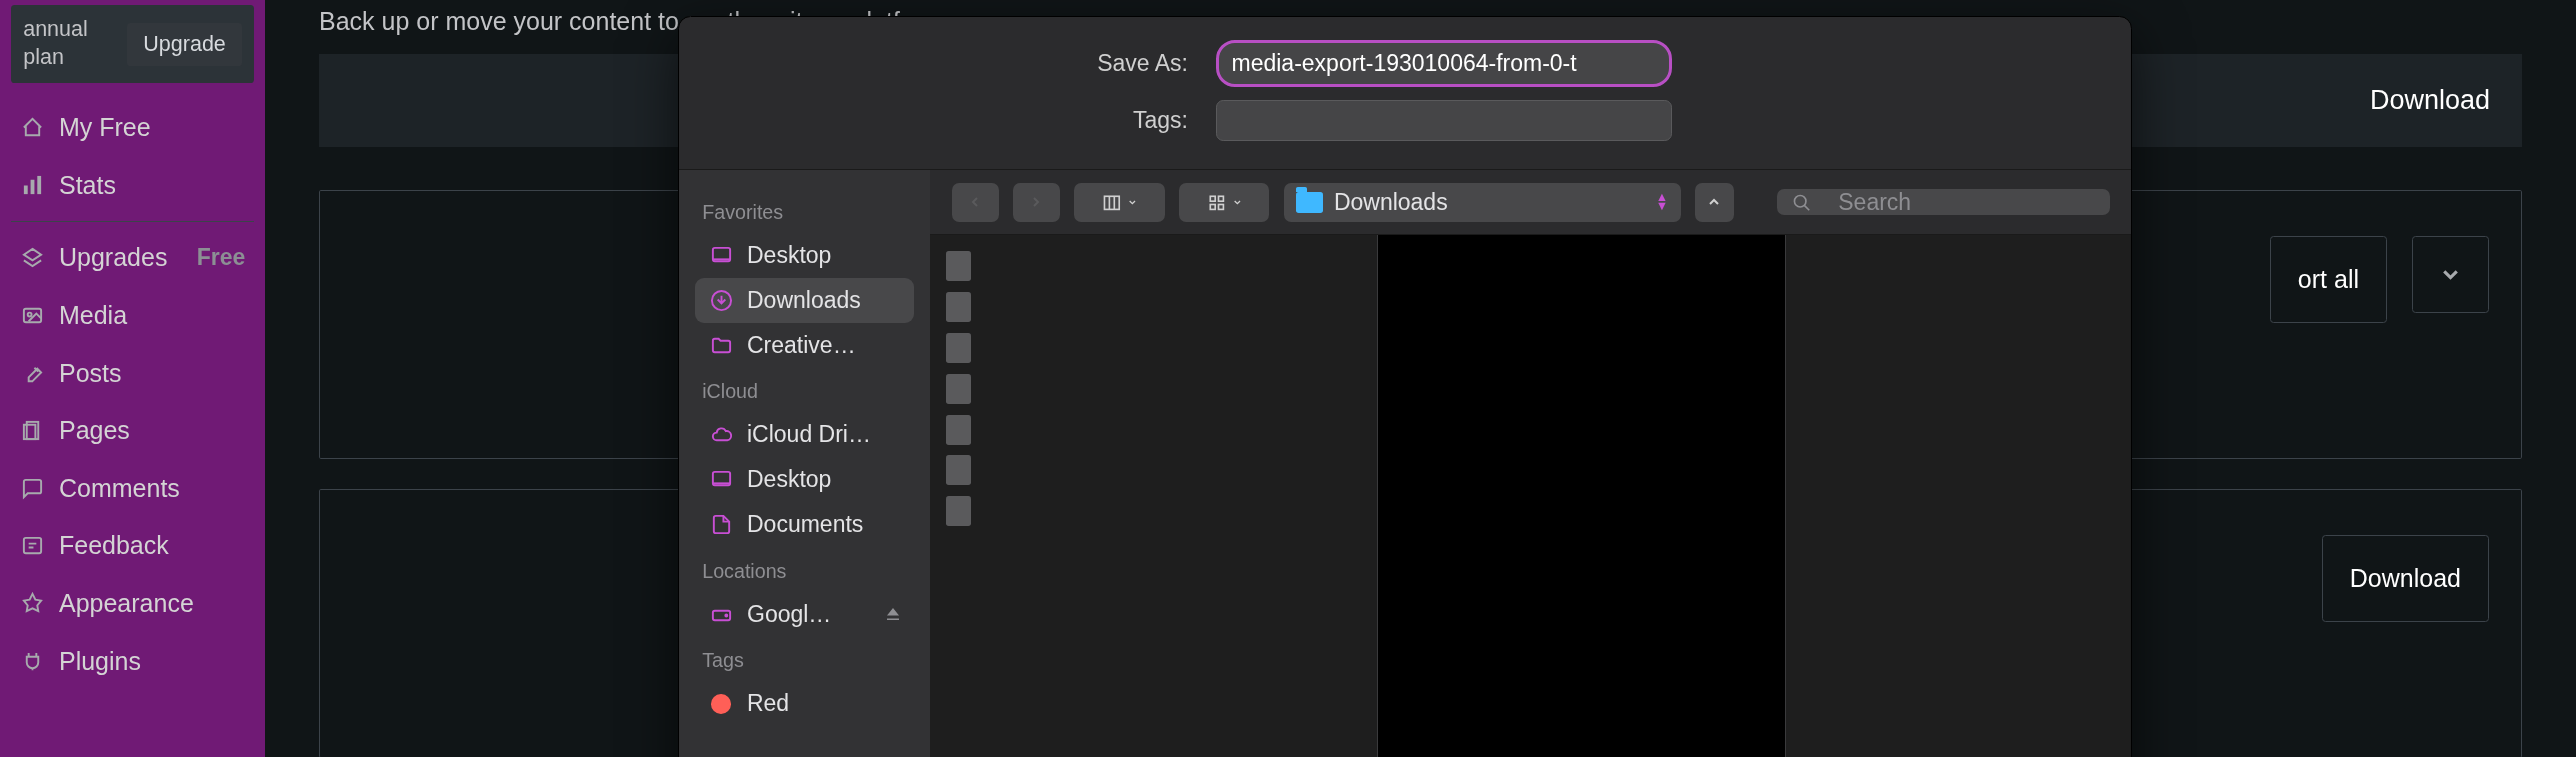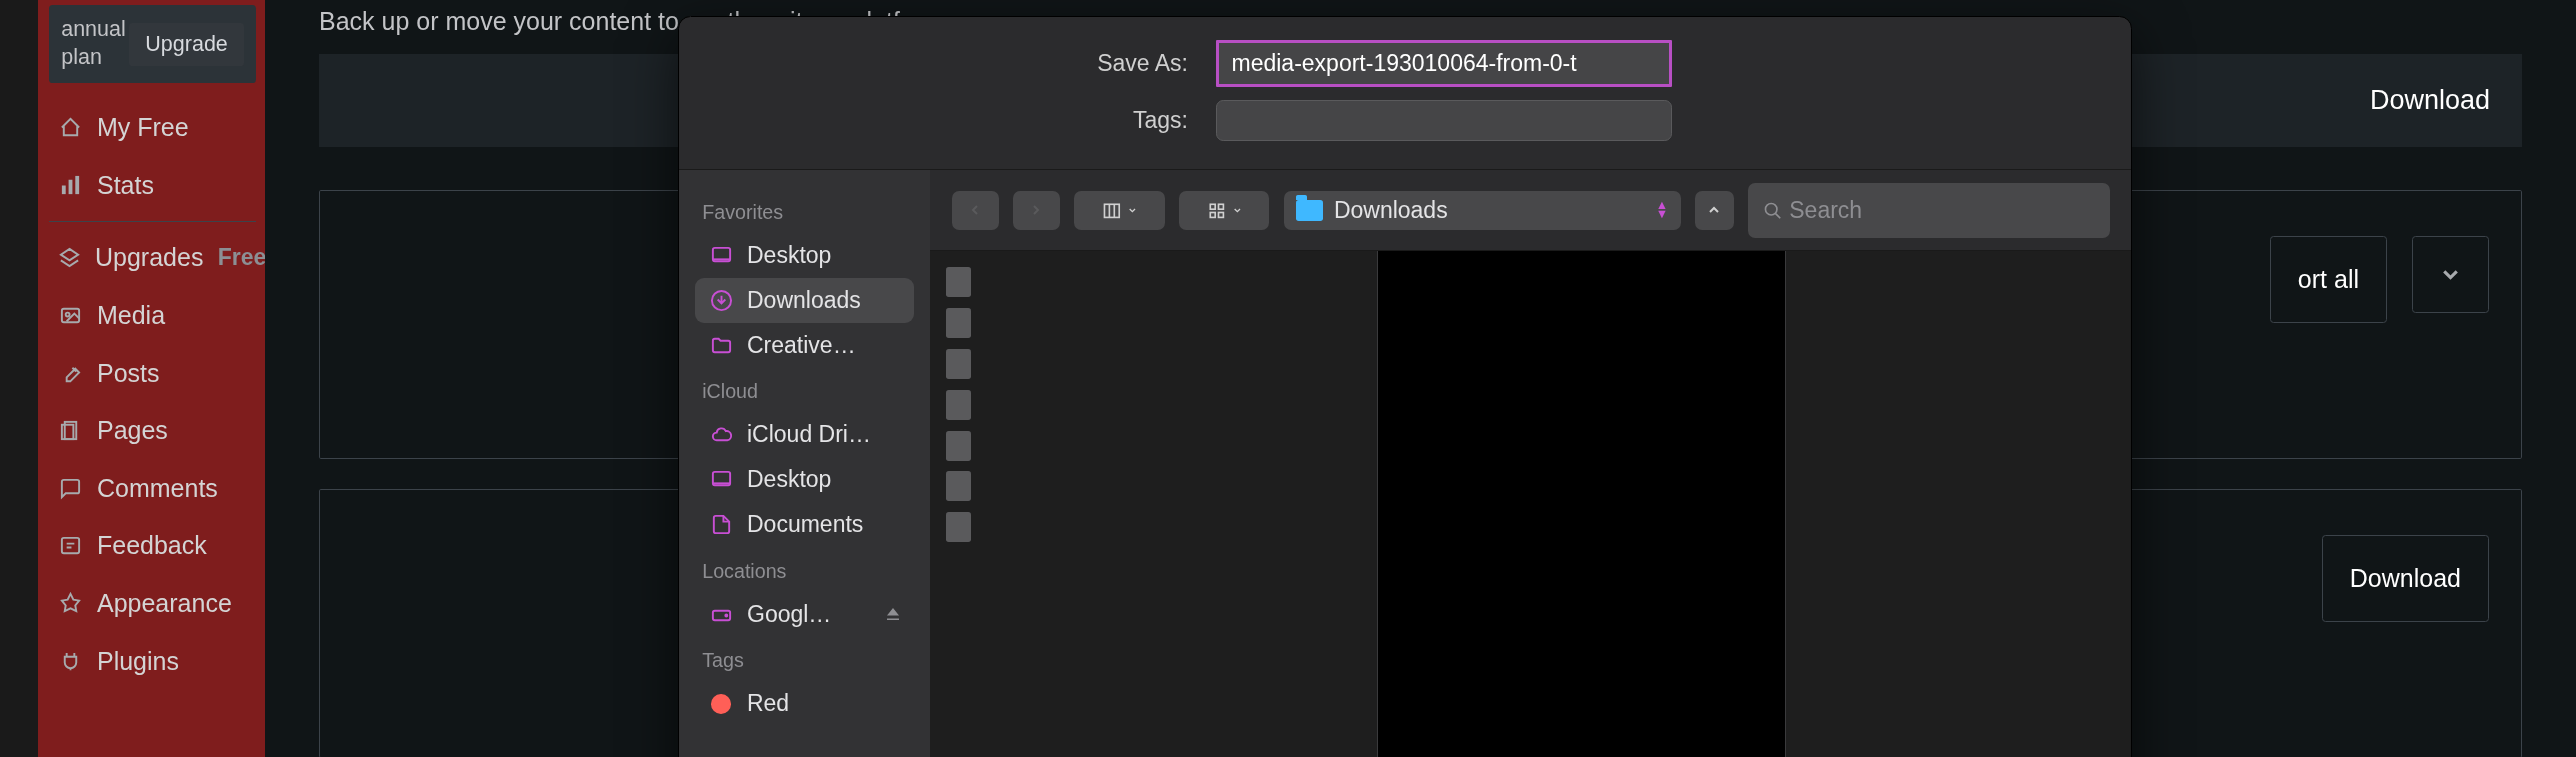--- a/index.html
+++ b/index.html
@@ -1,19 +1,19 @@
 <!DOCTYPE html>
 <html style="font-size:14.3px"><head>
 <meta charset="utf-8">
 <style>
 * { margin: 0; padding: 0; box-sizing: border-box; font-family: -apple-system, BlinkMacSystemFont, "Segoe UI", sans-serif; }
 body { background: #1a1a1a; color: #d4d4d4; overflow: hidden; width: 2576px; height: 757px; position: relative; }
 
 
-.wp-sidebar { position: absolute; left: 0; top: 0; width: 229px; height: 757px; background: #7f1d1d; padding: 0 10.7px; margin-left: 38px; }
+.wp-sidebar { position: absolute; left: 0; top: 0; width: 265px; height: 757px; background: #701a75; padding: 0 10.7px; }
 .upgrade-box { background: #2c3338; border-radius: 3.6px; padding: 10.7px 12.5px; margin: 5.4px 0 16px 0; display: flex; justify-content: space-between; align-items: center; }
 .upgrade-text { color: #c3c4c7; font-size: 21.5px; line-height: 1.3; }
 .upgrade-btn { background: #32373c; color: #d7dade; border: none; padding: 9px 16px; border-radius: 3.6px; font-size: 21.5px; }
 .nav-item { display: flex; align-items: center; gap: 14.3px; padding: 14.3px 9px; color: #d4d4d4; font-size: 25px; cursor: pointer; }
 .nav-item .icon { width: 25px; height: 25px; display: flex; align-items: center; justify-content: center; }
 .nav-item .badge { margin-left: auto; color: #8c8f94; font-size: 23px; font-weight: bold; }
 .nav-divider { height: 0.9px; background: #3c434a; margin: 7.2px 0; }
 
 .wp-main { position: absolute; left: 265px; top: 0; right: 0; height: 757px; background: #101517; padding: 0 54px; }
 .wp-header-text { color: #c3c4c7; font-size: 25px; padding-top: 7.2px; }
@@ -22,21 +22,21 @@
 .card { border: 0.9px solid #3c434a; border-radius: 1.8px; margin-top: 43px; height: 269px; display: flex; justify-content: flex-end; align-items: flex-start; padding: 45px 32px; gap: 25px; }
 .card2 { border: 0.9px solid #3c434a; border-radius: 1.8px; margin-top: 30px; height: 269px; display: flex; justify-content: flex-end; align-items: flex-start; padding: 45px 32px; }
 .outline-btn { border: 0.9px solid #3c434a; color: #fff; font-size: 25px; padding: 28px 27px; border-radius: 3.6px; background: transparent; }
 .chevron-box { border: 0.9px solid #3c434a; width: 77px; height: 77px; display: flex; align-items: center; justify-content: center; border-radius: 3.6px; }
 
 
 .dialog { position: absolute; left: 678px; top: 16px; width: 1454px; height: 782px; background: #2b2b2d; border-radius: 12.5px; box-shadow: 0 18px 54px rgba(0,0,0,0.6); display: flex; flex-direction: column; overflow: hidden; border: 0.9px solid #000; }
 .dialog-top { padding: 23px 36px 16px 36px; }
 .field-row { display: flex; align-items: center; margin-bottom: 12.5px; }
 .field-label { color: #d0d0d0; font-size: 23px; width: 501px; text-align: right; padding-right: 28px; }
-.save-input { flex: 0 0 456px; background: #454547; border: 3.6px solid #b84fc4; border-radius: 1px; padding: 7.2px 12.5px; color: #fff; font-size: 23px; outline: none; }
+.save-input { flex: 0 0 456px; background: #454547; border: 3.6px solid #b84fc4; border-radius: 19px; padding: 7.2px 12.5px; color: #fff; font-size: 23px; outline: none; }
 .save-input::selection { background: #b84fc4; }
 .tags-input { flex: 0 0 456px; background: #454547; border: 0.9px solid #5a5a5c; border-radius: 7.2px; padding: 9px 12.5px; color: #fff; font-size: 23px; height: 41px; }
 
 .dialog-body { flex: 1; display: flex; border-top: 0.9px solid #1a1a1a; border-bottom: 0.9px solid #1a1a1a; }
 .dialog-sidebar { width: 251px; background: #323234; padding: 18px 16px; overflow-y: auto; }
 .sb-header { color: #8e8e92; font-size: 19.7px; font-weight: 400; margin: 12.5px 0 9px 7.2px; }
 .sb-item { display: flex; align-items: center; gap: 12.5px; padding: 9px 12.5px; border-radius: 9px; color: #e4e4e6; font-size: 23px; cursor: pointer; }
 .sb-item.active { background: #48484a; }
 .sb-item .sb-icon { width: 27px; height: 27px; display: flex; align-items: center; justify-content: center; color: #c84fd4; }
 .sb-item .eject { margin-left: auto; color: #8e8e92; }
@@ -47,21 +47,21 @@
 .tb-btn { background: #48484a; border: none; border-radius: 7.2px; height: 39px; display: flex; align-items: center; justify-content: center; color: #aeaeb2; }
 .tb-nav { width: 47px; }
 .tb-nav.disabled { color: #5a5a5c; }
 .tb-view { width: 91px; gap: 5.4px; padding: 0 10.7px; }
 .tb-group { width: 90px; gap: 5.4px; padding: 0 10.7px; }
 .loc-select { flex: 0 0 397px; background: #48484a; border-radius: 7.2px; height: 39px; display: flex; align-items: center; padding: 0 12.5px; gap: 10.7px; color: #e4e4e6; font-size: 23px; }
 .folder-icon-blue { width: 27px; height: 21.5px; background: #3fb8ff; border-radius: 2.7px; position: relative; }
 .folder-icon-blue::before { content: ''; position: absolute; top: -4.5px; left: 0; width: 10.7px; height: 4.5px; background: #3fb8ff; border-radius: 1.8px 1.8px 0 0; }
 .loc-arrows { margin-left: auto; color: #c84fd4; display: flex; flex-direction: column; font-size: 12.5px; line-height: 9px; }
 .collapse-btn { width: 39px; }
-.search-box { flex: 1; background: #48484a; border-radius: 7.2px; height: 55px; display: flex; align-items: center; padding: 0 14.3px; gap: 7px; color: #8e8e92; font-size: 23px; }
+.search-box { flex: 1; background: #48484a; border-radius: 7.2px; height: 26px; display: flex; align-items: center; padding: 0 14.3px; gap: 27px; color: #8e8e92; font-size: 23px; margin-left: 29px; }
 
 .file-list { flex: 1; display: flex; background: #1e1e1e; }
 .col1 { width: 448px; border-right: 0.9px solid #3a3a3c; padding: 10.7px 7.2px; }
 .file-row { display: flex; align-items: center; gap: 9px; padding: 5.4px 9px; color: #e4e4e6; font-size: 21.5px; }
 .file-icon { width: 25px; height: 30px; background: #5a5a5c; border-radius: 2.7px; position: relative; }
 .preview-col { flex: 0 0 408px; background: #000; border-right: 0.9px solid #3a3a3c; }
 .col3 { flex: 1; }
 
 svg { display: block; }
 </style>

